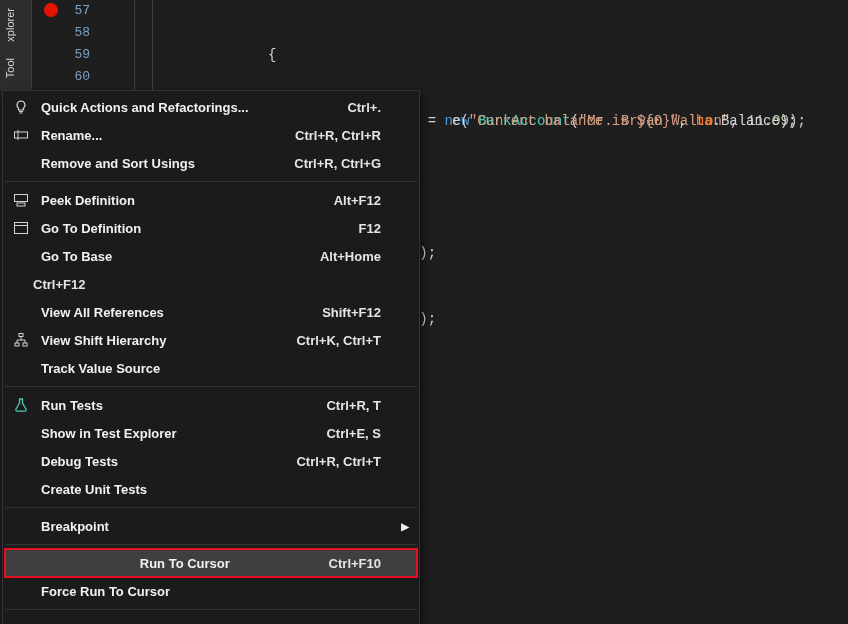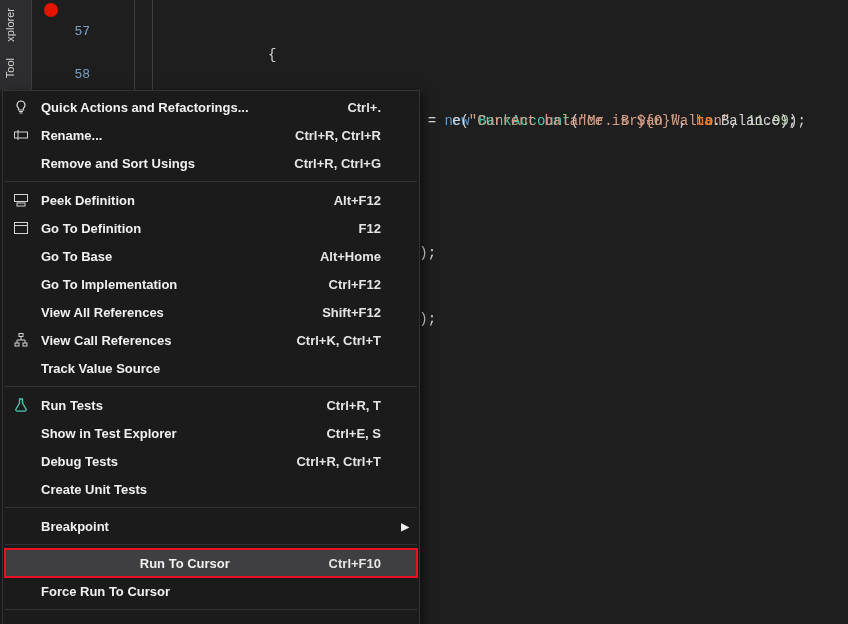--- a/index.html
+++ b/index.html
@@ -57,21 +57,21 @@
     }
     .breakpoint {
       position: absolute;
       left: 12px;
       top: 3px;
       width: 14px;
       height: 14px;
       background: #e51400;
       border-radius: 50%;
     }
-    .line-number { padding-left: 32px; margin-top: 21px; }
+    .line-number { padding-left: 32px; }
     .vrule {
       position: absolute;
       top: 0;
       bottom: 0;
       width: 1px;
       background: #3e3e42;
     }
     .code-content {
       position: absolute;
       left: 110px;
@@ -227,40 +227,39 @@
       <span class="mi-arrow"></span>
     </div>
     <div class="menu-item">
       <span class="mi-icon"></span>
       <span class="mi-label">Go To Base</span>
       <span class="mi-shortcut">Alt+Home</span>
       <span class="mi-arrow"></span>
     </div>
     <div class="menu-item">
       <span class="mi-icon"></span>
-      <span class="mi-label">Go To Implementation</span>
       <span class="mi-shortcut">Ctrl+F12</span>
       <span class="mi-arrow"></span>
     </div>
     <div class="menu-item">
       <span class="mi-icon"></span>
       <span class="mi-label">View All References</span>
       <span class="mi-shortcut">Shift+F12</span>
       <span class="mi-arrow"></span>
     </div>
     <div class="menu-item">
       <span class="mi-icon">
         <svg width="16" height="16" viewBox="0 0 16 16">
           <rect x="6" y="1.5" width="4" height="3" fill="none" stroke="#d4d4d4"></rect>
           <rect x="2" y="11" width="4" height="3" fill="none" stroke="#d4d4d4"></rect>
           <rect x="10" y="11" width="4" height="3" fill="none" stroke="#d4d4d4"></rect>
           <path fill="none" stroke="#d4d4d4" d="M8 4.5V8M4 11V8h8v3"></path>
         </svg>
       </span>
-      <span class="mi-label">View Call References</span>
+      <span class="mi-label">View Shift Hierarchy</span>
       <span class="mi-shortcut">Ctrl+K, Ctrl+T</span>
       <span class="mi-arrow"></span>
     </div>
     <div class="menu-item">
       <span class="mi-icon"></span>
       <span class="mi-label">Track Value Source</span>
       <span class="mi-shortcut"></span>
       <span class="mi-arrow"></span>
     </div>
     <div class="menu-sep"></div>

